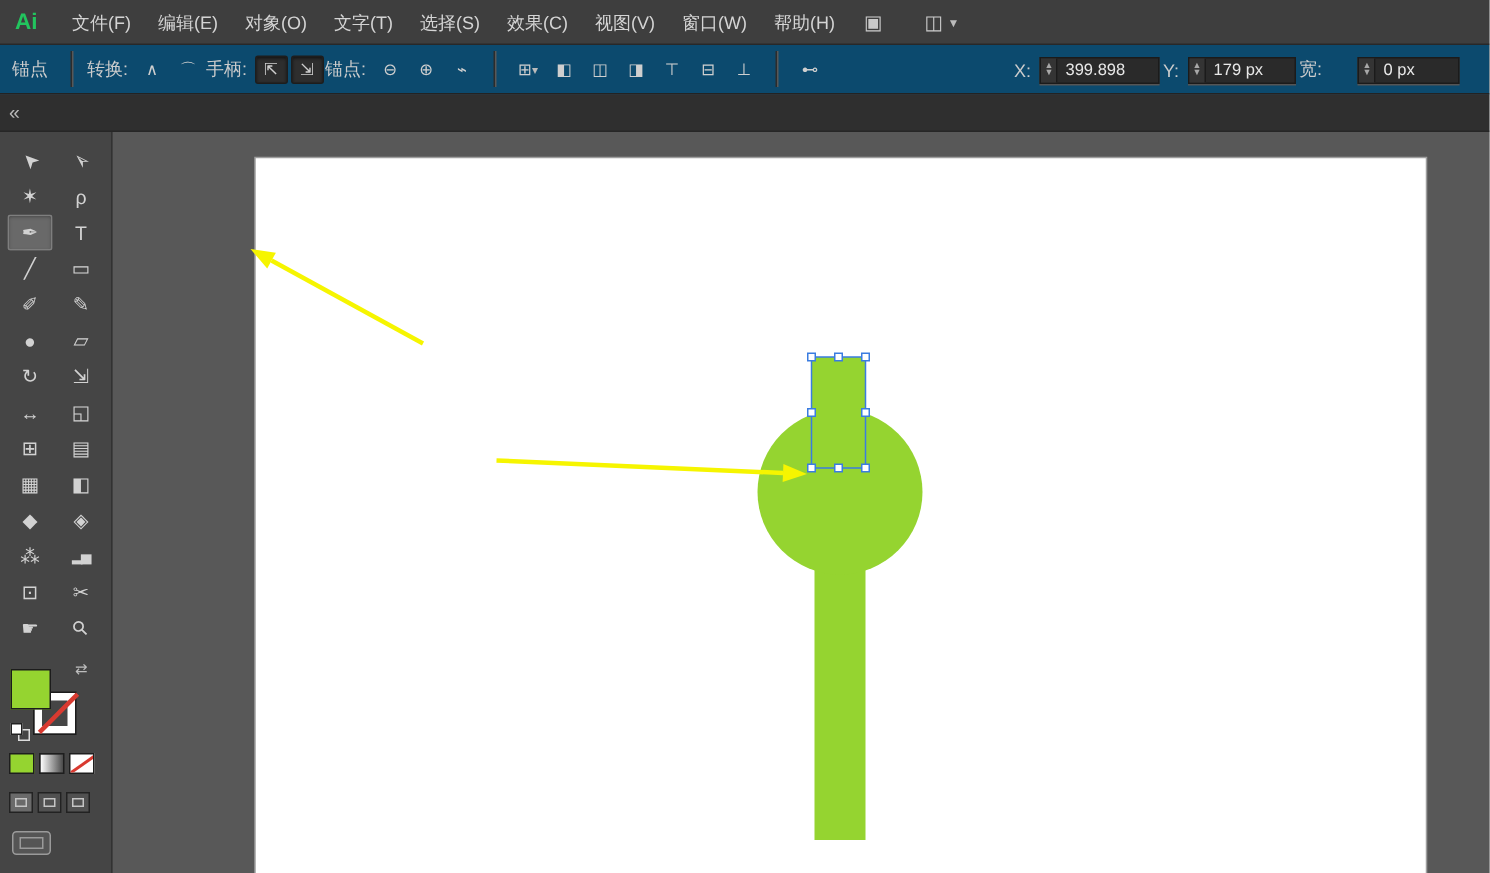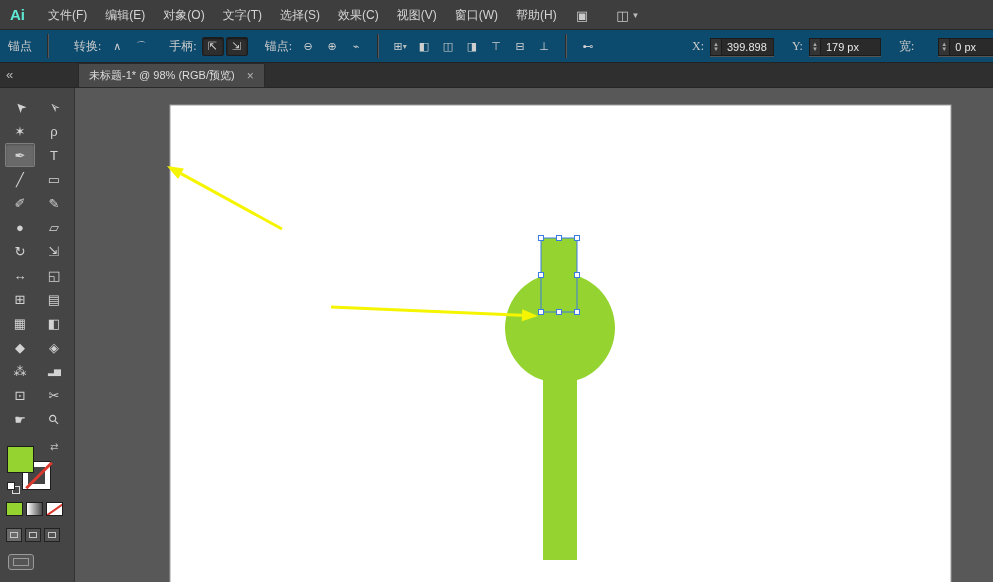--- a/index.html
+++ b/index.html
@@ -12,34 +12,34 @@
   .logo { font-size:15px; font-weight:bold; margin:0 14px 0 10px; letter-spacing:0; }
   .menu-item { padding:0 9px; font-size:12px; color:#d4d4d4; line-height:30px; white-space:nowrap; }
   .menu-right { position:absolute; left:576px; top:0; height:30px; display:flex; gap:28px; align-items:center; color:#c9c9c9; }
   .mb-icon { font-size:13px; display:flex; align-items:center; gap:3px; }
   .mb-caret { font-size:8px; color:#bbb; }
 
   
   .control-bar { position:absolute; left:0; top:30px; width:993px; height:33px; background:#0c4a6e;
                  border-bottom:1px solid #232323; display:flex; align-items:center; padding-left:8px;
                  font-size:12px; color:#cccccc; }
-  .cb-label { margin:0 4px 0 16px; white-space:nowrap;font-family:Liberation Serif, serif; }
+  .cb-label { margin:0 4px 0 0; white-space:nowrap; }
   .cb-title { margin:0 6px 0 0; }
   .cb-sep { width:2px; height:24px; border-left:1px solid #2c2c2c; border-right:1px solid #585858; margin:0 9px; }
   .cb-group { display:flex; align-items:center; }
   .cb-btn { min-width:22px; height:19px; display:flex; align-items:center; justify-content:center;
             color:#cfcfcf; font-size:11px; border-radius:2px; margin:0 1px; }
   .cb-btn.pressed { background:#2e2e2e; border:1px solid #1d1d1d; box-shadow:inset 0 1px 2px #151515; }
   .cb-right { position:absolute; left:676px; top:0; height:33px; display:flex; align-items:center; }
   .num-field { display:flex; align-items:stretch; height:18px; background:#2a2a2a; border:1px solid #1b1b1b;
                box-shadow:0 1px 0 #555; margin:0 2px; }
   .spinner { width:11px; display:flex; flex-direction:column; align-items:center; justify-content:center;
              font-size:6px; line-height:5px; color:#a8a8a8; background:#343434; border-right:1px solid #1b1b1b; }
   .num-value { display:flex; align-items:center; padding:0 5px; font-size:11px; color:#e8e8e8; white-space:nowrap; }
-  .nf-x { width:64px; } .nf-y { width:72px; } .nf-w { width:68px;margin-left:20px; }
+  .nf-x { width:80px; } .nf-y { width:72px; } .nf-w { width:68px;margin-left:20px; }
 
   
   .tab-strip { position:absolute; left:0; top:63px; width:993px; height:25px; background:#2f2f2f;
                border-bottom:1px solid #262626; }
   .collapse-btn { position:absolute; left:6px; top:4px; color:#b8b8b8; font-size:13px; }
   .doc-tab { position:absolute; left:78px; top:0; height:25px; background:#4a4a4a; border:1px solid #292929;
              display:flex; align-items:center; gap:12px; padding:0 10px; font-size:11px; color:#dddddd; }
   .tab-close { color:#b5b5b5; font-size:12px; }
 
   
@@ -80,21 +80,21 @@
   .screen-inner { width:16px; height:8px; border:1px solid #9a9a9a; }
 
   
   .canvas { position:absolute; left:76px; top:88px; width:917px; height:494px; background:#585858; }
   .canvas svg { position:absolute; left:0; top:0; }
 </style>
 </head>
 <body>
 
 <div class="menu-bar">
-  <div class="logo" style="color: #5eead4;">Ai</div>
+  <div class="logo" style="color: #22c55e;">Ai</div>
   <div class="menu-item">文件(F)</div>
   <div class="menu-item">编辑(E)</div>
   <div class="menu-item">对象(O)</div>
   <div class="menu-item">文字(T)</div>
   <div class="menu-item">选择(S)</div>
   <div class="menu-item">效果(C)</div>
   <div class="menu-item">视图(V)</div>
   <div class="menu-item">窗口(W)</div>
   <div class="menu-item">帮助(H)</div>
   <div class="menu-right">
@@ -193,24 +193,20 @@
         <span>▼</span>
       </div>
       <span class="num-value">0 px</span>
     </div>
 
   </div>
 </div>
 
 <div class="tab-strip">
   <div class="collapse-btn">«</div>
-  <div class="doc-tab">
-    <span>未标题-1* @ 98% (RGB/预览)</span>
-    <span class="tab-close">×</span>
-  </div>
 </div>
 
 <div class="toolbar">
   <div id="tool-grid">
       <div class="tool">
         <span class="glyph rot-nw">➤</span>
       </div>
       <div class="tool">
         <span class="glyph rot-nw">➣</span>
       </div>

